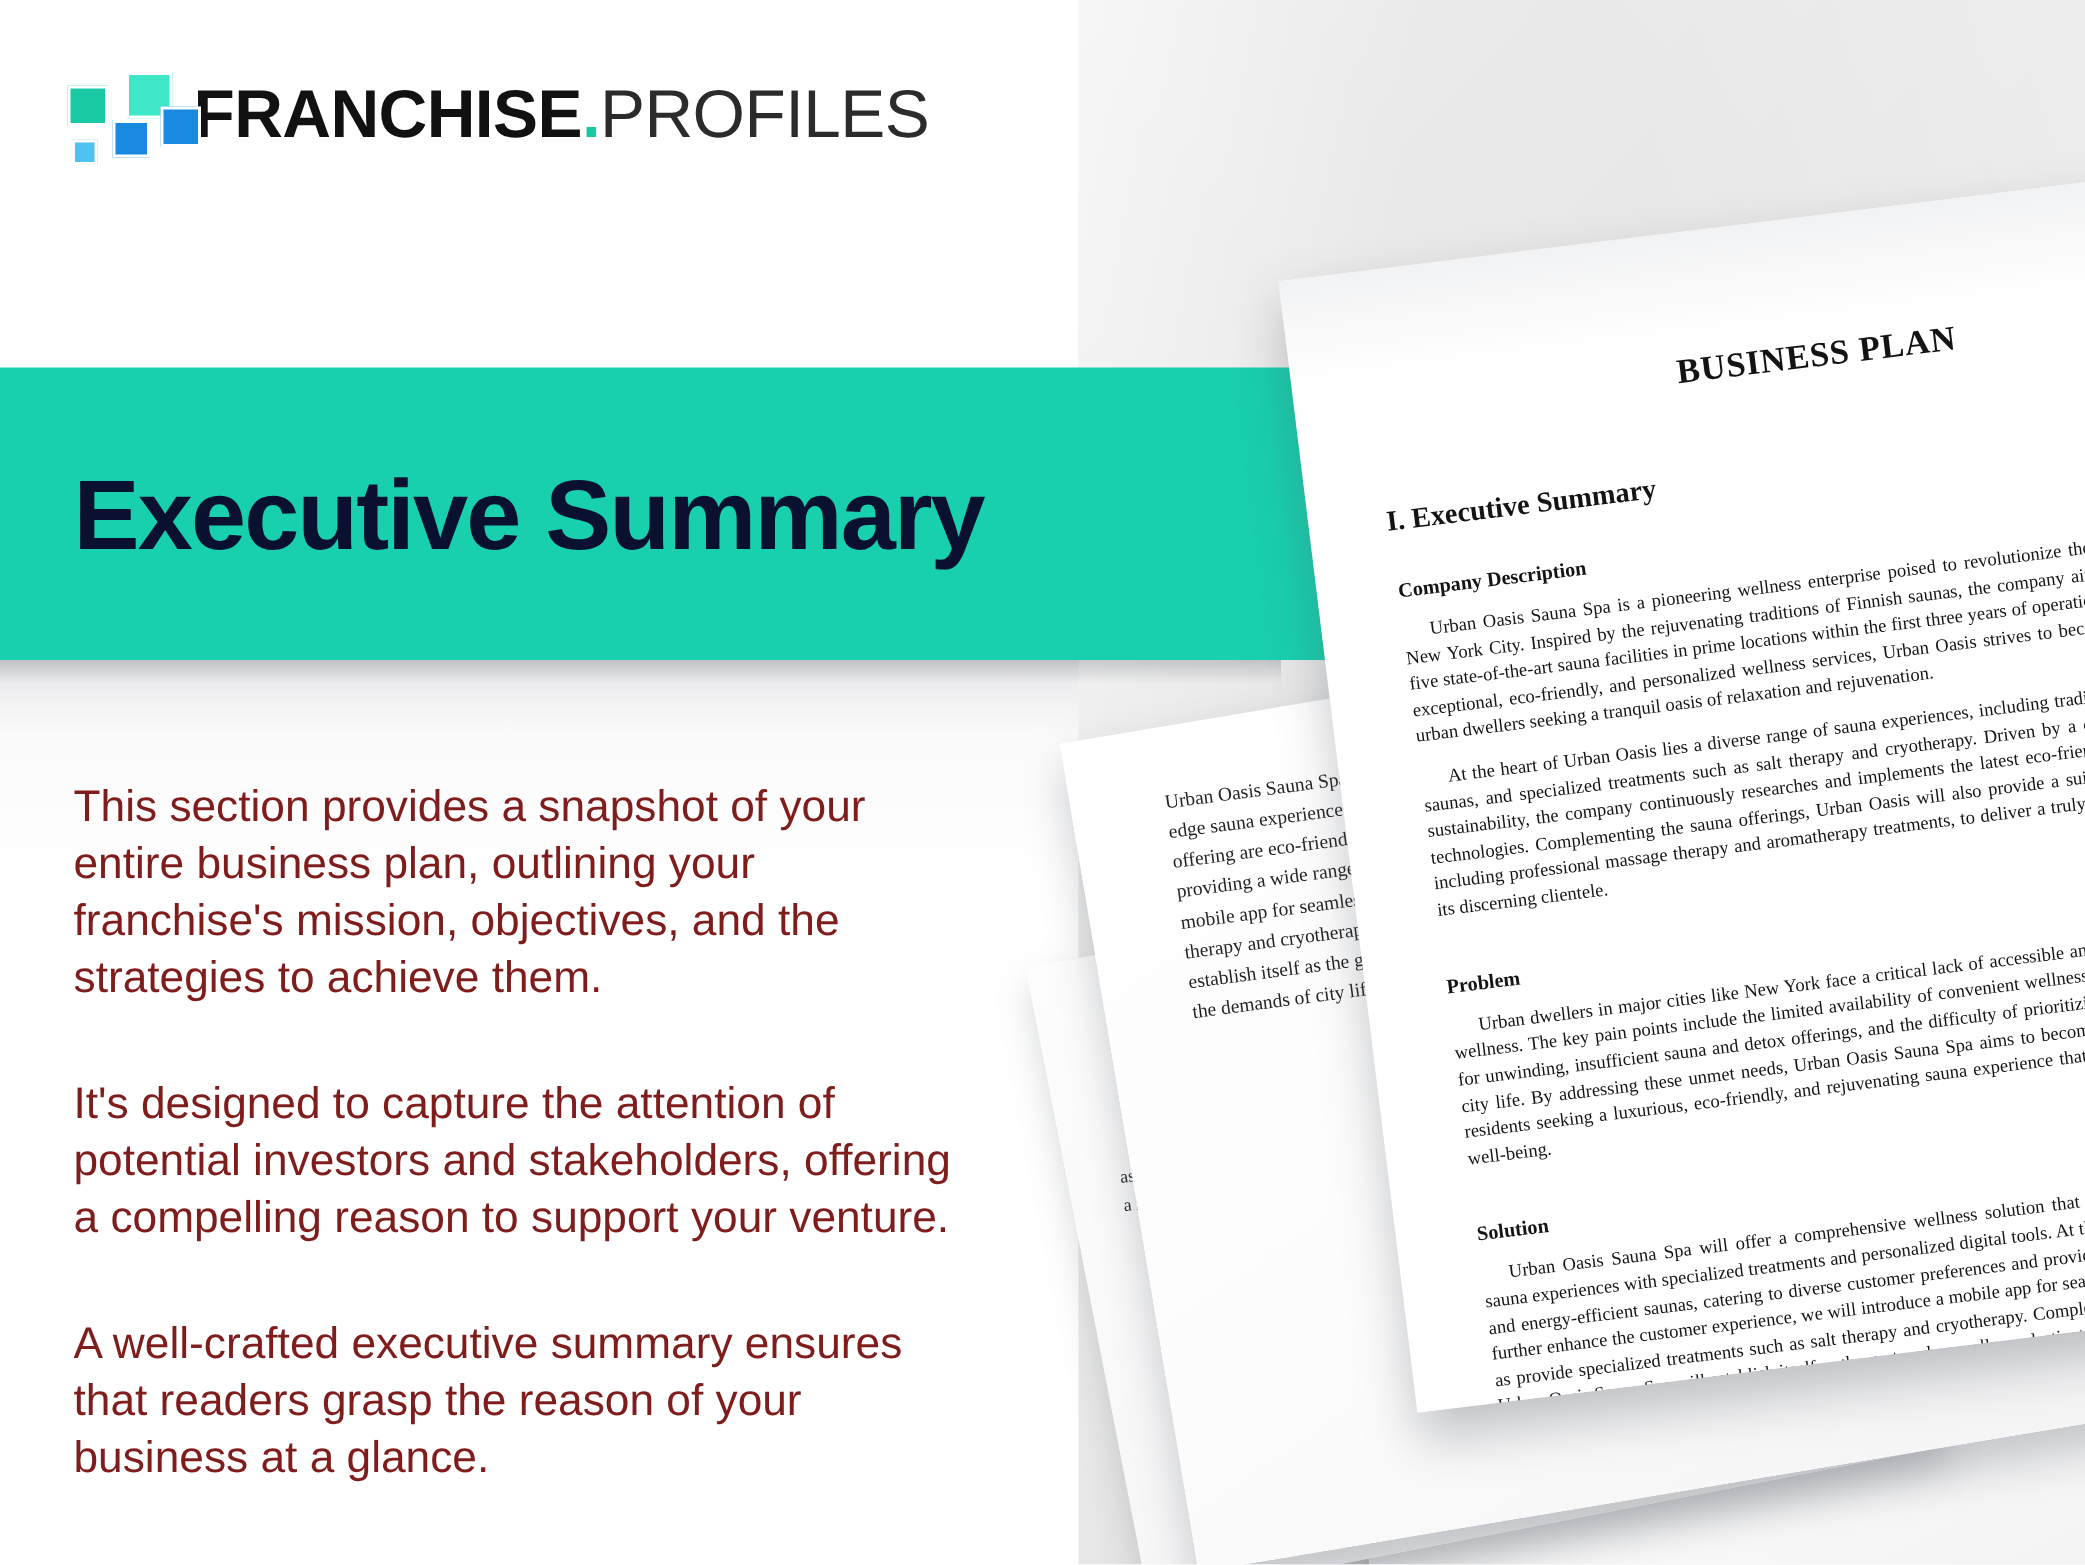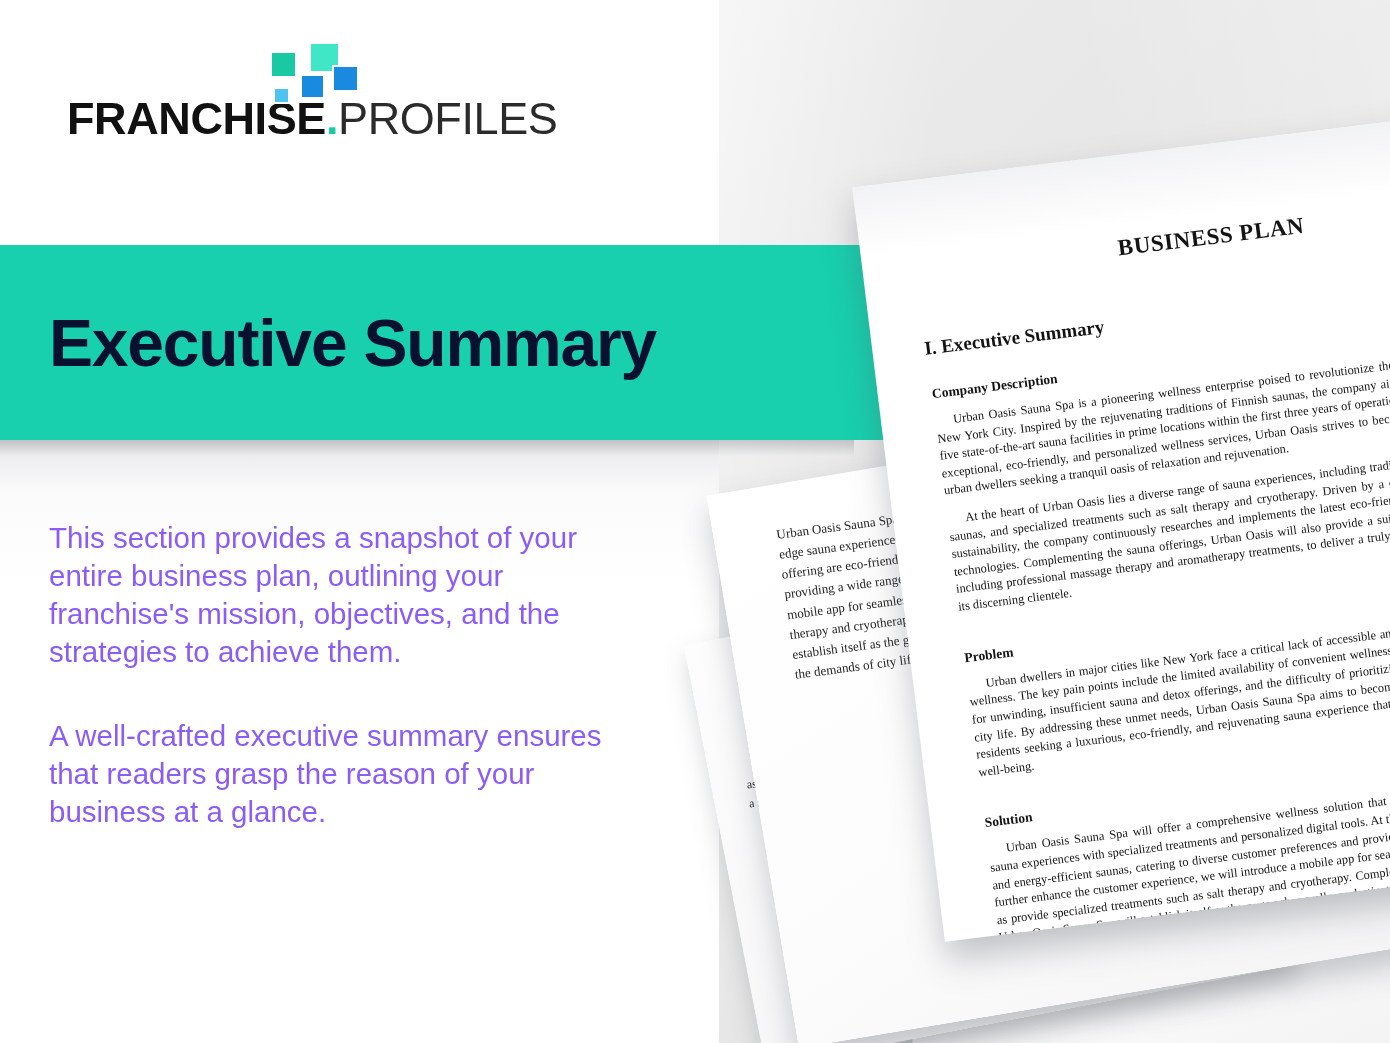--- a/index.html
+++ b/index.html
@@ -49,21 +49,20 @@
     pointer-events: none;
   }
 
   
   .logo {
     position: absolute;
     left: 45px; top: 42px;
     display: flex;
     align-items: center;
     height: 66px;
-    flex-direction: column;
   }
   .logo-mark {
     position: relative;
     width: 62px;
     height: 54px;
     flex: 0 0 auto;
   }
   .logo-mark i {
     position: absolute;
     display: block;
@@ -116,21 +115,21 @@
   
   .copy {
     position: absolute;
     left: 49px; top: 519px;
     width: 600px;
   }
   .copy p {
     margin: 0 0 46px 0;
     font-size: 29.5px;
     line-height: 1.29;
-    color: #8b5cf6;
+    color: #7f1d1d;
     font-weight: 400;
   }
   .copy p:last-child { margin-bottom: 0; }
 
   
   .doc-stack {
     position: absolute;
     left: 700px; top: 120px;
     width: 760px; height: 940px;
   }
@@ -279,20 +278,21 @@
     <div class="logo-word"><span class="bold">FRANCHISE</span><span class="dot">.</span><span class="thin">PROFILES</span></div>
   </div>
 
   <div class="title-band">
     <div class="title-text">Executive Summary</div>
   </div>
   <div class="title-band-shadow"></div>
 
   <div class="copy">
     <p>This section provides a snapshot of your entire business plan, outlining your franchise's mission, objectives, and the strategies to achieve them.</p>
+    <p>It's designed to capture the attention of potential investors and stakeholders, offering a compelling reason to support your venture.</p>
     <p>A well-crafted executive summary ensures that readers grasp the reason of your business at a glance.</p>
   </div>
 
   <div class="doc-stack">
 
     <div class="sheet sheet-back">
       <div class="tailtext">urban wellness ... demands of city life.</div>
     </div>
 
     <div class="sheet sheet-mid">

